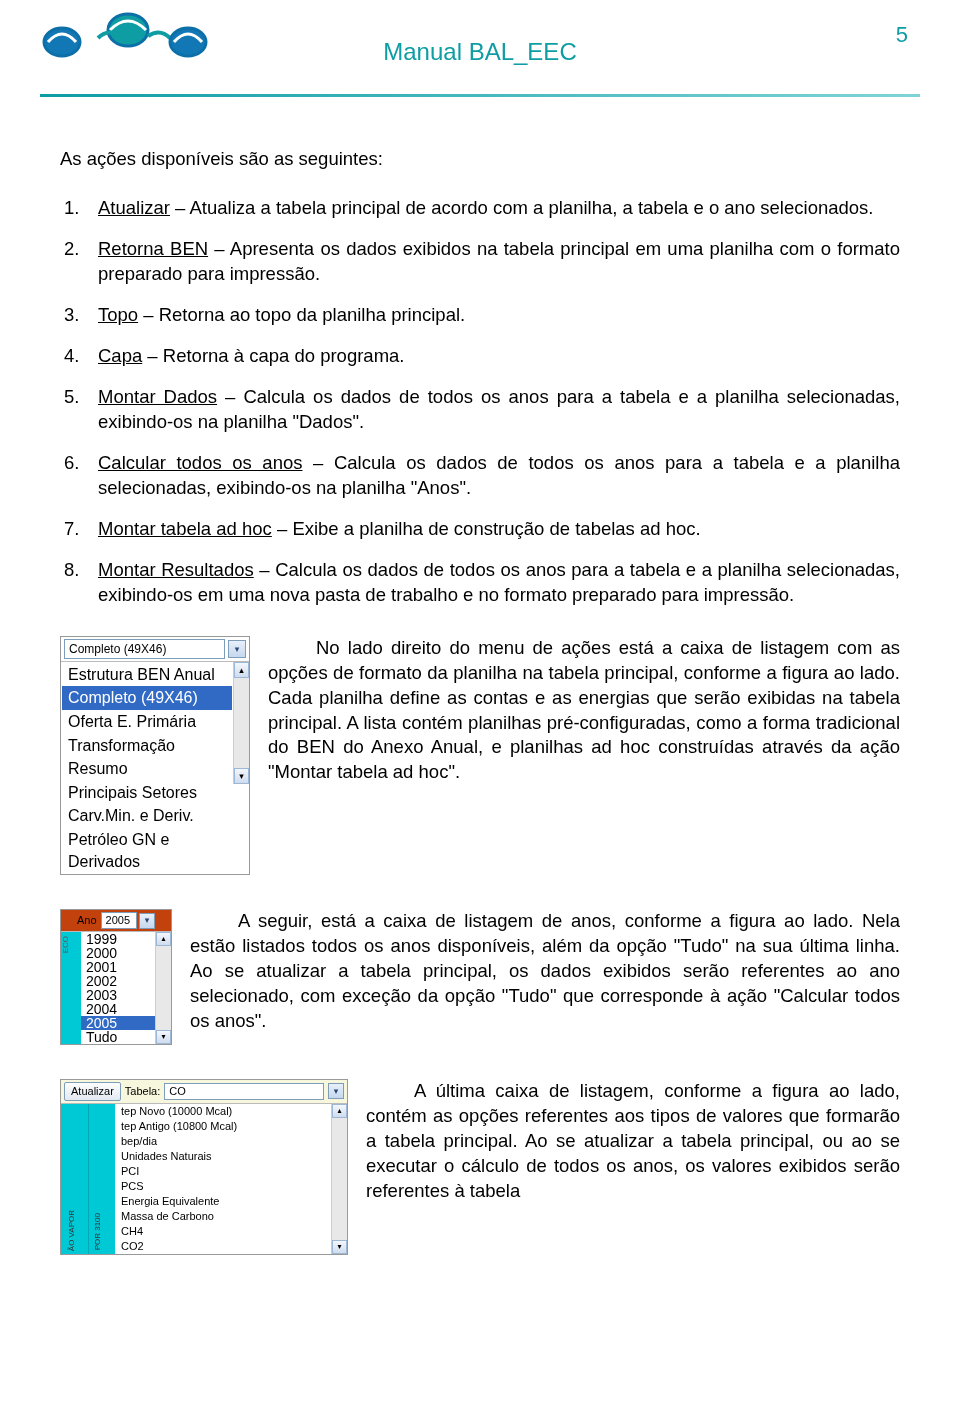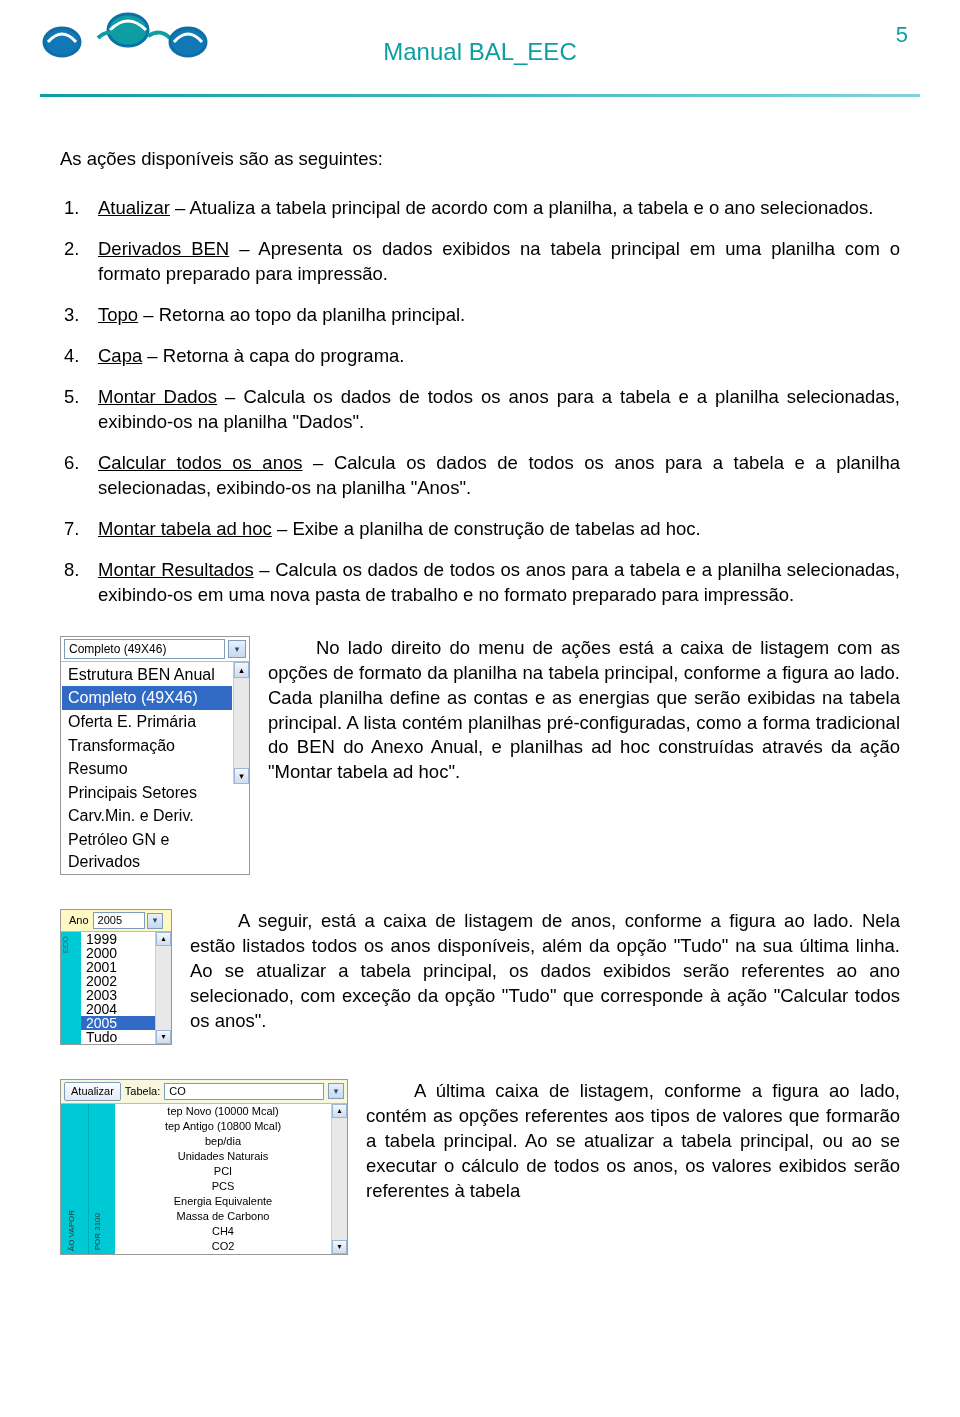--- a/index.html
+++ b/index.html
@@ -107,21 +107,21 @@
     float: right; width: 16px; height: 122px;
     background: #e8e8e8; border-left: 1px solid #ccc;
     display: flex; flex-direction: column; justify-content: space-between;
   }
   .fig-format .scroll .btn { height: 16px; background: linear-gradient(#f4f7fc,#cfdcee); border: 1px solid #9db7d6; font-size: 9px; text-align: center; line-height: 14px; }
   .fig-format .listwrap { display: flex; }
   .fig-format .listcol { flex: 1; }
 
   
   .fig-year { width: 112px; background: #f7f7dd; }
-  .fig-year .toprow { display: flex; align-items: center; font-size: 11px; padding: 2px 8px; background: #fef9c3; border-bottom: 1px solid #bbb; }
+  .fig-year .toprow { display: flex; align-items: center; font-size: 11px; padding: 2px 16px; background: #c2410c; border-bottom: 1px solid #bbb; }
   .fig-year .toprow .lbl { margin-right: 4px; }
   .fig-year .toprow .val { flex: 1; border: 1px solid #7e9db9; background: #fff; padding: 0 4px; }
   .fig-year .toprow .dd { width: 16px; height: 16px; border: 1px solid #7e9db9; background: linear-gradient(#e8f0fa,#c6d8ef); margin-left: 2px; display:flex;align-items:center;justify-content:center; }
   .fig-year .body { display: flex; }
   .fig-year .side { width: 20px; background: #00c9d6; }
   .fig-year .ylist { flex: 1; font-size: 14px; background: #fff; }
   .fig-year .ylist .row { padding: 0 5px; line-height: 14px; }
   .fig-year .ylist .row.sel { background: #316ac5; color: #fff; }
   .fig-year .scroll { width: 16px; background: #e8e8e8; border-left: 1px solid #ccc; display: flex; flex-direction: column; justify-content: space-between; }
   .fig-year .scroll .btn { height: 14px; background: linear-gradient(#f4f7fc,#cfdcee); border: 1px solid #9db7d6; font-size: 8px; text-align: center; line-height: 12px; }
@@ -133,21 +133,21 @@
   .fig-tabela .toprow .btn-at { border: 1px solid #7e9db9; background: linear-gradient(#fdfdfd,#e3e9f2); padding: 1px 6px; border-radius: 2px; }
   .fig-tabela .toprow .lbl {  }
   .fig-tabela .toprow .val { flex: 1; border: 1px solid #7e9db9; background: #fff; padding: 0 4px; }
   .fig-tabela .toprow .dd { width: 16px; height: 16px; border: 1px solid #7e9db9; background: linear-gradient(#e8f0fa,#c6d8ef); display:flex;align-items:center;justify-content:center; }
   .fig-tabela .body { display: flex; }
   .fig-tabela .side { width: 54px; background: #00c9d6; position: relative; }
   .fig-tabela .side .v1, .fig-tabela .side .v2 { position: absolute; bottom: 3px; font-size: 8px; color: #333; writing-mode: vertical-rl; transform: rotate(180deg); }
   .fig-tabela .side .v1 { left: 6px; }
   .fig-tabela .side .v2 { left: 32px; }
   .fig-tabela .side .div { position:absolute; left: 50%; top: 0; bottom: 0; width: 1px; background: rgba(0,0,0,.15); }
-  .fig-tabela .tlist { flex: 1; font-size: 11px; background: #fff; text-align: center; }
+  .fig-tabela .tlist { flex: 1; font-size: 11px; background: #fff; }
   .fig-tabela .tlist .row { padding: 0 6px; line-height: 15px; }
   .fig-tabela .scroll { width: 16px; background: #e8e8e8; border-left: 1px solid #ccc; display: flex; flex-direction: column; justify-content: space-between; }
   .fig-tabela .scroll .btn { height: 14px; background: linear-gradient(#f4f7fc,#cfdcee); border: 1px solid #9db7d6; font-size: 8px; text-align: center; line-height: 12px; }
 
   .chev { font-size: 9px; color: #2b4a74; }
 </style>
 </head>
 <body>
 
 <div class="header">
@@ -169,21 +169,21 @@
   <div class="pagenum">5</div>
 </div>
 <div class="hr"></div>
 
 <div class="content">
 
   <p class="intro">As ações disponíveis são as seguintes:</p>
 
   <ol class="actions">
     <li><span class="u">Atualizar</span><span> – Atualiza a tabela principal de acordo com a planilha, a tabela e o ano selecionados.</span></li>
-    <li><span class="u">Derivados BEN</span><span> – Apresenta os dados exibidos na tabela principal em uma planilha com o formato preparado para impressão.</span></li>
+    <li><span class="u">Retorna BEN</span><span> – Apresenta os dados exibidos na tabela principal em uma planilha com o formato preparado para impressão.</span></li>
     <li><span class="u">Topo</span><span> – Retorna ao topo da planilha principal.</span></li>
     <li><span class="u">Capa</span><span> – Retorna à capa do programa.</span></li>
     <li><span class="u">Montar Dados</span><span> – Calcula os dados de todos os anos para a tabela e a planilha selecionadas, exibindo-os na planilha "Dados".</span></li>
     <li><span class="u">Calcular todos os anos</span><span> – Calcula os dados de todos os anos para a tabela e a planilha selecionadas, exibindo-os na planilha "Anos".</span></li>
     <li><span class="u">Montar tabela ad hoc</span><span> – Exibe a planilha de construção de tabelas ad hoc.</span></li>
     <li><span class="u">Montar Resultados</span><span> – Calcula os dados de todos os anos para a tabela e a planilha selecionadas, exibindo-os em uma nova pasta de trabalho e no formato preparado para impressão.</span></li>
   </ol>
 
   <div class="block format">
     <div class="figure fig-format">

